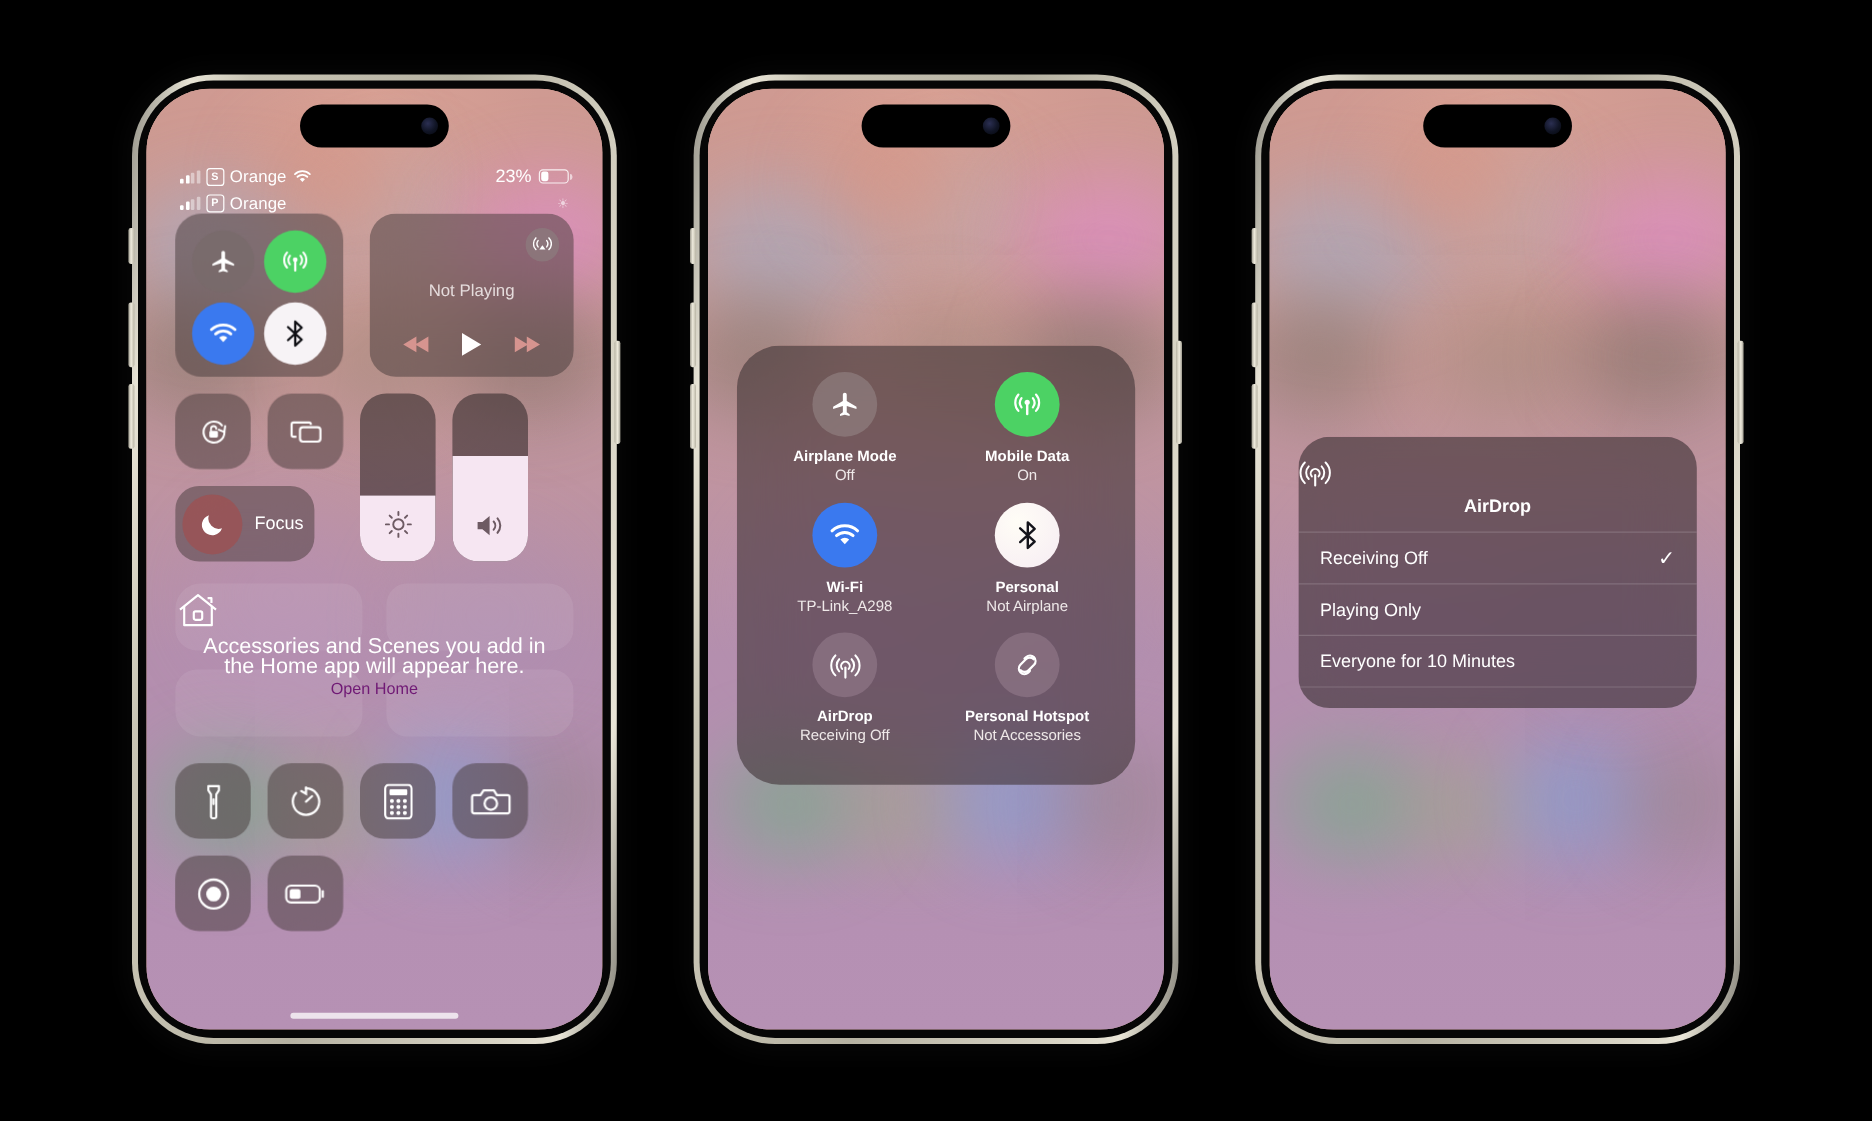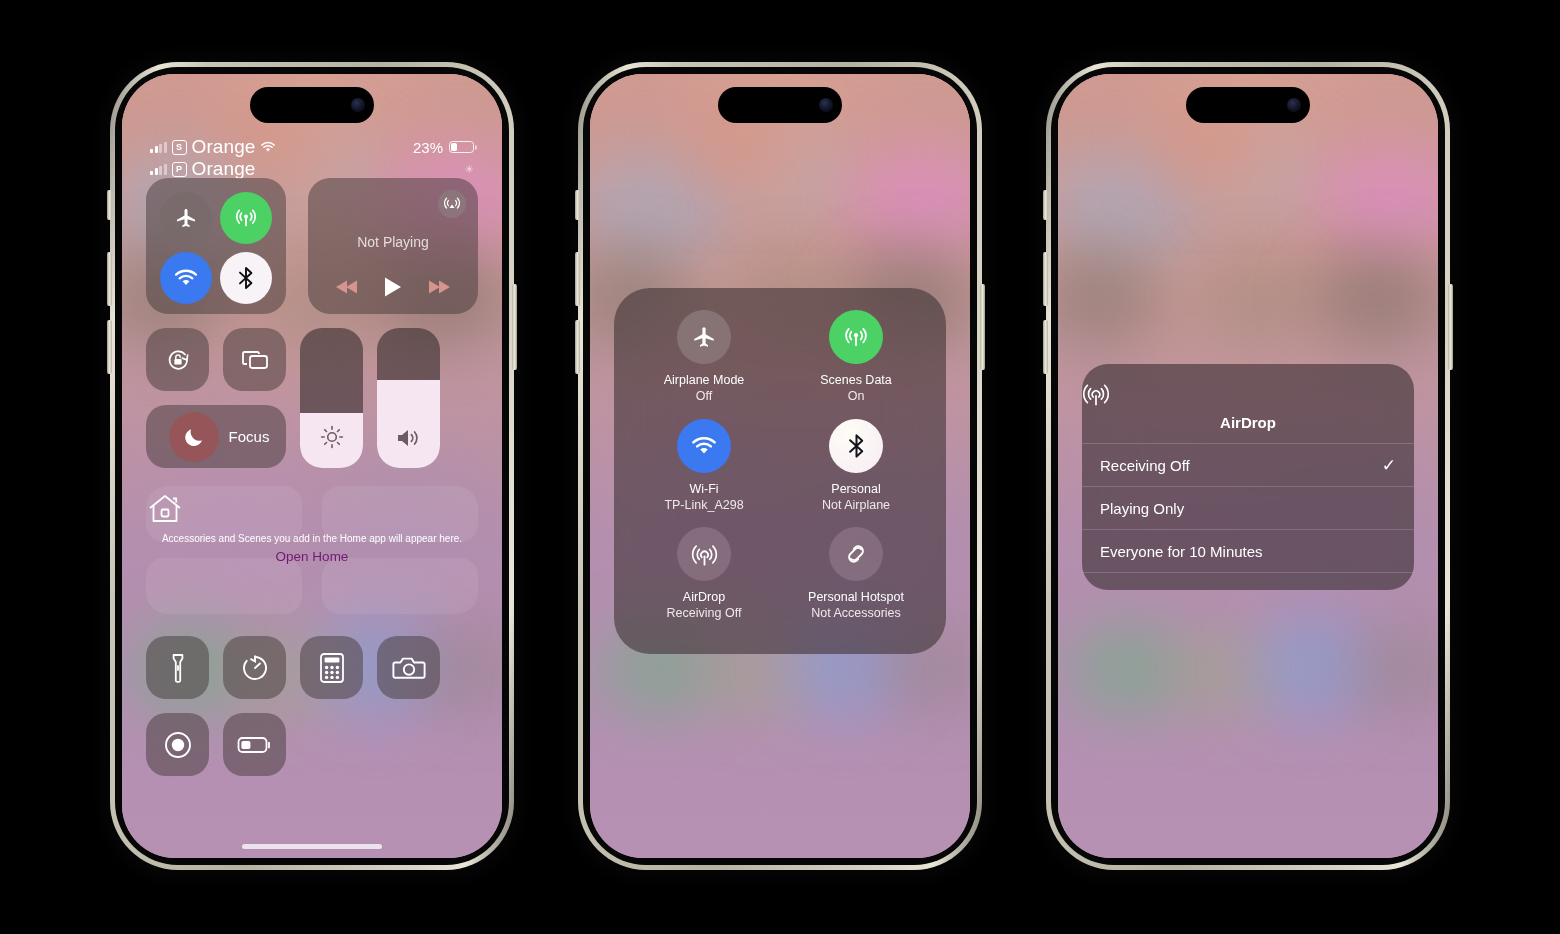--- a/index.html
+++ b/index.html
@@ -88,21 +88,21 @@
   .bars { display: flex; align-items: flex-end; gap: 1.5px; height: 11px; }
   .bars i { display: block; width: 3px; background: #fff; border-radius: 1px; }
   .bars i:nth-child(1){height:4px}
   .bars i:nth-child(2){height:6.5px}
   .bars i:nth-child(3){height:9px; opacity:.45}
   .bars i:nth-child(4){height:11px; opacity:.45}
   .simbadge {
     width: 15px; height: 15px; border: 1.4px solid #fff; border-radius: 3px;
     font-size: 9px; line-height: 12px; text-align: center; font-weight: 600;
   }
-  .carrier { font-size: 19px; letter-spacing: .1px; }
+  .carrier { font-size: 14px; letter-spacing: .1px; }
   .sb-right { display: flex; align-items: center; gap: 6px; }
   .batt-pct { font-size: 15px; font-weight: 500; }
   .batt {
     position: relative; width: 25px; height: 12.5px;
     border: 1.4px solid rgba(255,255,255,.85); border-radius: 3.5px;
   }
   .batt::after {
     content:""; position:absolute; right:-4px; top:3.5px;
     width:2px; height:5px; border-radius:0 2px 2px 0; background:rgba(255,255,255,.6);
   }
@@ -132,37 +132,37 @@
   }
   .media-ctrls {
     position:absolute; left:0; right:0; bottom:16px;
     display:flex; align-items:center; justify-content:space-around; padding:0 14px;
   }
 
   .row2 { display: flex; gap: 14px; margin-top: 14px; }
   .left-col { width: 140px; }
   .small-row { display: flex; gap: 14px; }
   .sq { width: 63px; height: 63px; display:flex; align-items:center; justify-content:center; border-radius:20px; }
-  .focus-tile { width: 140px; height: 63px; margin-top: 14px; display:flex; align-items:center; padding-left: 6px; gap:10px; border-radius:20px;justify-content:center; }
+  .focus-tile { width: 116px; height: 63px; margin-top: 14px; display:flex; align-items:center; padding-left: 6px; gap:10px; border-radius:20px; }
   .focus-circ { width: 50px; height: 50px; border-radius: 50%; background: rgba(160,78,78,.68); display:flex; align-items:center; justify-content:center; }
   .focus-label { color:#fff; font-size:15px; }
 
   .slider { width: 63px; height: 140px; border-radius: 22px; overflow: hidden; position: relative; background: rgba(58,46,48,.62); }
   .slider .fillbar { position:absolute; left:0; right:0; bottom:0; background:#f6e6f2; }
   .slider .ico { position:absolute; left:0; right:0; bottom:18px; display:flex; justify-content:center; color:#6d5a63; }
 
   
   .home-widget { margin-top: 18px; height: 128px; position: relative; border-radius: 22px; overflow:hidden; }
   .ghost { position:absolute; background: rgba(255,255,255,.08); border-radius: 18px; }
   .g1 { left:0;   top:0;   width:47%; height:56px; }
   .g2 { right:0;  top:0;   width:47%; height:56px; }
   .g3 { left:0;   bottom:0;width:47%; height:56px; }
   .g4 { right:0;  bottom:0;width:47%; height:56px; }
   .home-inner { position:relative; text-align:center; padding-top:6px; }
-  .home-text { color:#fff; font-size:10px; line-height:17px; margin-top:4px; padding:0 12px; }
+  .home-text { color:#fff; font-size:18px; line-height:17px; margin-top:4px; padding:0 12px; }
   .home-link { color:#701a75; font-size:13.5px; margin-top:2px; }
 
   .row-apps { display:flex; gap:14px; margin-top:22px; }
   .app { width: 63px; height: 63px; border-radius:20px; display:flex; align-items:center; justify-content:center; }
   .row-apps2 { display:flex; gap:14px; margin-top:14px; }
   .app-wide { width:63px; height:63px; border-radius:20px; display:flex; align-items:center; justify-content:center; }
   .batt-wide { width:63px; height:63px; border-radius:20px 20px 20px 20px; display:flex; align-items:center; justify-content:center; }
 
   .home-indicator {
     position:absolute; bottom:9px; left:50%; transform:translateX(-50%);
@@ -178,21 +178,21 @@
     display: grid; grid-template-columns: 1fr 1fr; grid-template-rows: 1fr 1fr 1fr;
     padding: 22px 14px 18px;
   }
   .conn-item { display:flex; flex-direction:column; align-items:center; justify-content:flex-start; }
   .conn-circ { width: 54px; height: 54px; border-radius: 50%; display:flex; align-items:center; justify-content:center; }
   .cc-dim  { background: rgba(143,126,126,.72); }
   .cc-green{ background:#4cd264; }
   .cc-blue { background:#3a79ef; }
   .cc-white{ background: radial-gradient(circle at 35% 30%, #fffdf6, #f6ecf3); }
   .cc-purp { background: rgba(142,118,136,.70); }
-  .conn-name { color:#fff; font-size:12.5px; font-weight:400; margin-top:9px; }
+  .conn-name { color:#fff; font-size:12.5px; font-weight:700; margin-top:9px; }
   .conn-val  { color:#efe9e9; font-size:12.5px; margin-top:2px; }
 
   
   .airdrop-menu {
     position: absolute; left: 24px; right: 24px; top: 290px;
     border-radius: 26px; overflow: hidden;
     background: rgba(58,48,52,.62);
     backdrop-filter: blur(26px) saturate(1.2);
   }
   .ad-head { padding: 16px 0 12px; text-align:center; }
@@ -518,21 +518,21 @@
         </div>
 
         <div class="conn-item">
           <div class="conn-circ cc-green">
             <svg width="28" height="28" viewBox="0 0 26 26" fill="none" stroke="#fff" stroke-width="1.7" stroke-linecap="round">
               <path d="M8.6 8.1a6 6 0 0 0 0 7.2M17.4 8.1a6 6 0 0 1 0 7.2M6.2 5.4a9.4 9.4 0 0 0 0 12.6M19.8 5.4a9.4 9.4 0 0 1 0 12.6"></path>
               <circle cx="13" cy="11.4" r="2" fill="#fff" stroke="none"></circle>
               <path d="M13 13.4v7" stroke-width="1.9"></path>
             </svg>
           </div>
-          <div class="conn-name">Scenes Data</div>
+          <div class="conn-name">Mobile Data</div>
           <div class="conn-val">On</div>
         </div>
 
         <div class="conn-item">
           <div class="conn-circ cc-blue">
             <svg width="28" height="22" viewBox="0 0 26 20">
                 <path d="M13 17 9.6 13.3a4.9 4.9 0 0 1 6.8 0L13 17Z" fill="#fff"></path>
                 <path d="M6.6 10.3a9.6 9.6 0 0 1 12.8 0" stroke="#fff" stroke-width="2.3" fill="none" stroke-linecap="round"></path>
                 <path d="M3.1 6.6a14.6 14.6 0 0 1 19.8 0" stroke="#fff" stroke-width="2.3" fill="none" stroke-linecap="round"></path>
               </svg>

